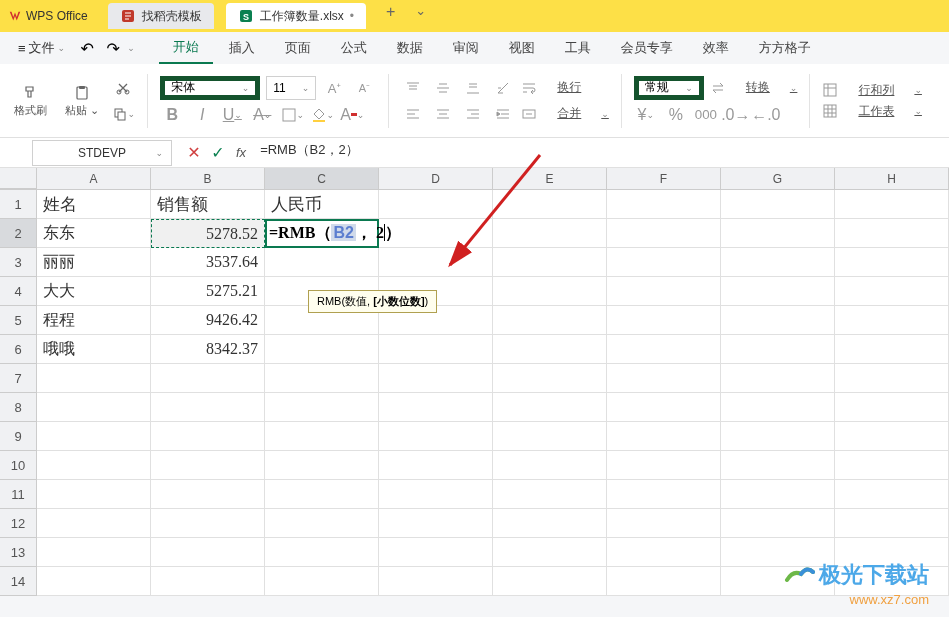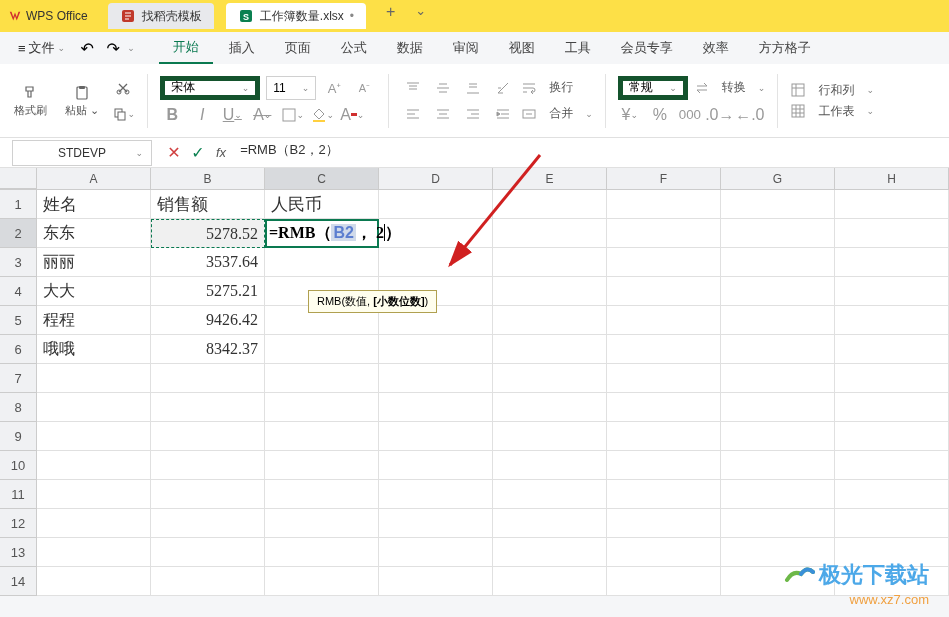--- a/index.html
+++ b/index.html
@@ -21,24 +21,24 @@
     .ribbon { height:74px; background:#fff; display:flex; align-items:center; padding:6px 8px; gap:8px; border-bottom:1px solid #e0e0e0; }
     .rgroup { display:flex; flex-direction:column; gap:4px; }
     .rrow { display:flex; align-items:center; gap:6px; }
     .rbtn { display:flex; flex-direction:column; align-items:center; justify-content:center; padding:2px 6px; cursor:pointer; font-size:11px; color:#555; }
     .rbtn-icon { width:20px; height:20px; display:flex; align-items:center; justify-content:center; }
     .rbtn-sm { width:24px; height:22px; display:flex; align-items:center; justify-content:center; cursor:pointer; }
     .sep { width:1px; height:54px; background:#e3e3e3; margin:0 4px; }
     .font-sel { border:5px solid #14532d; height:24px; width:100px; font-size:12px; padding:0 6px; display:flex; align-items:center; justify-content:space-between; cursor:pointer; background:#fff; }
     .size-sel { border:1px solid #d0d0d0; height:24px; width:50px; font-size:12px; padding:0 6px; display:flex; align-items:center; justify-content:space-between; cursor:pointer; background:#fff; }
     .dropdown-caret { font-size:9px; color:#888; }
-    .rtext { font-size:12px; color:#555; display:flex; align-items:center; gap:12px; }
+    .rtext { font-size:12px; color:#555; display:flex; align-items:center; gap:20px;text-decoration:underline; }
     
     .formula-bar { height:30px; background:#fff; display:flex; align-items:center; border-bottom:1px solid #e0e0e0; }
-    .name-box { width:140px; height:26px; border:1px solid #d0d0d0; margin:0 10px 0 12px; display:flex; align-items:center; justify-content:center; font-size:12px; color:#333; position:relative; }
+    .name-box { width:140px; height:26px; border:1px solid #d0d0d0; margin:0 10px 0 32px; display:flex; align-items:center; justify-content:center; font-size:12px; color:#333; position:relative; }
     .name-box .dropdown-caret { position:absolute; right:8px; }
     .fb-btn { width:24px; height:24px; display:flex; align-items:center; justify-content:center; cursor:pointer; color:#666; }
     .fx { font-style:italic; font-size:13px; color:#555; margin:0 6px; }
     .formula-input { flex:1; height:24px; font-size:13px; padding:0 8px; color:#333; }
     
     .grid { position:relative; background:#fff; }
     .col-headers { display:flex; height:22px; border-bottom:1px solid #ccc; }
     .corner { width:44px; border-right:1px solid #ccc; border-bottom:1px solid #ccc; background:#f0f1f3; }
     .col-h { flex:0 0 114px; border-right:1px solid #ccc; background:#f0f1f3; display:flex; align-items:center; justify-content:center; font-size:12px; color:#555; }
     .col-h.sel { background:#d8dadd; }

